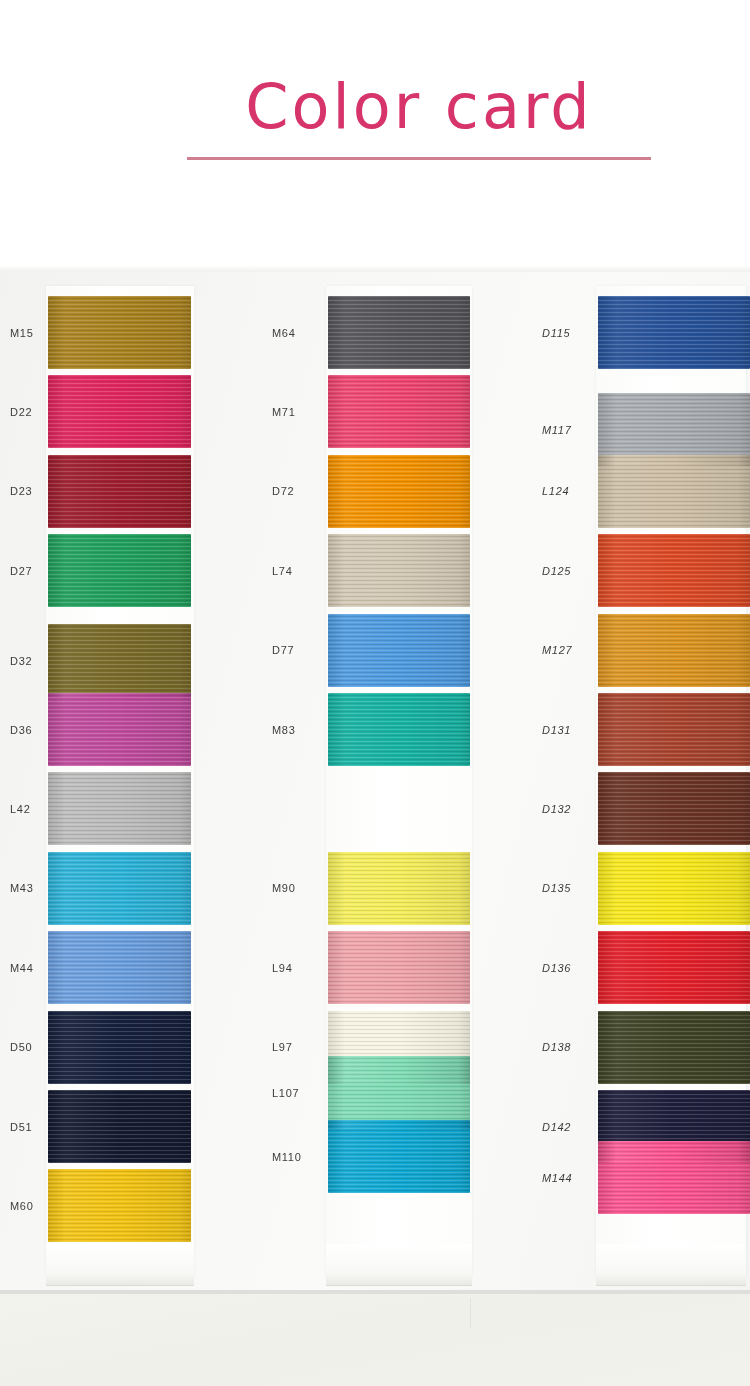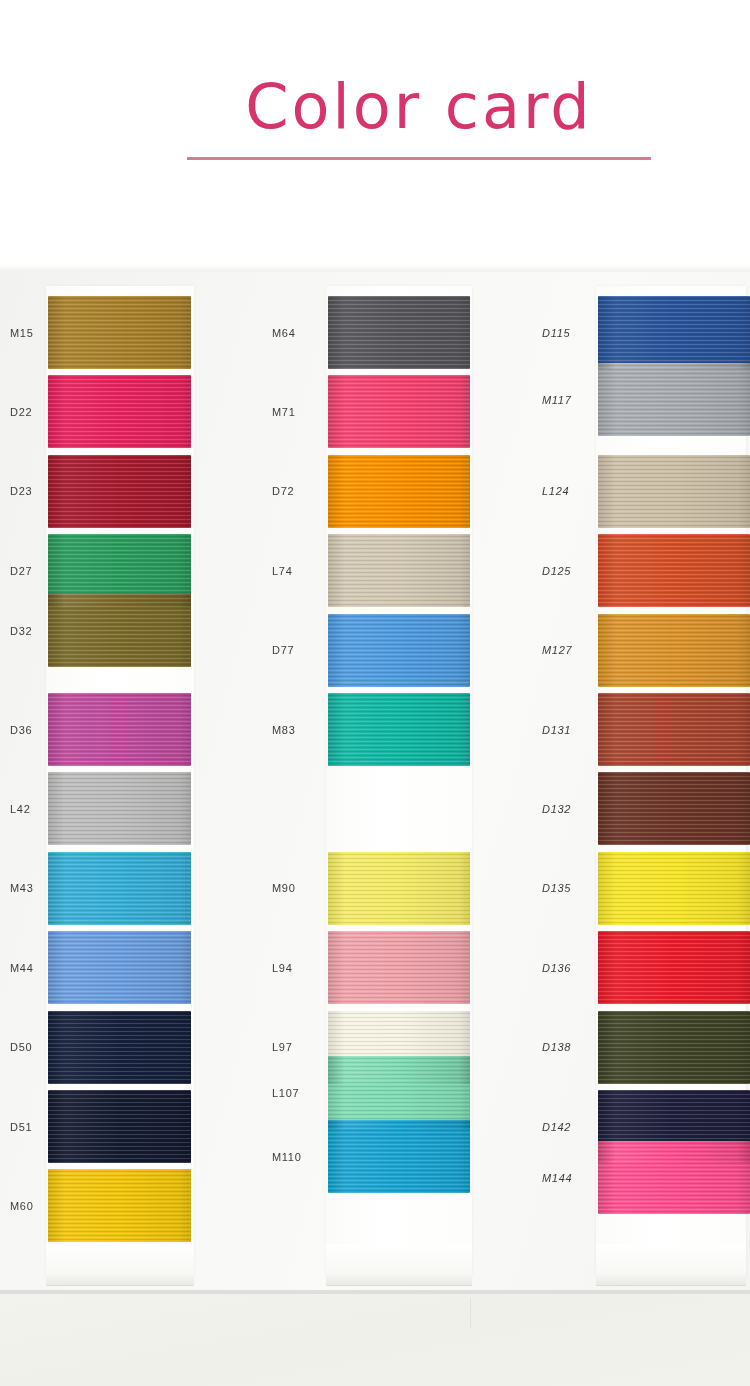--- a/index.html
+++ b/index.html
@@ -200,21 +200,21 @@
         <div class="swatch" style="background: rgb(224, 38, 95);"></div>
       </div>
       <div class="row" style="top: 186.8px;">
         <div class="label">D23</div>
         <div class="swatch" style="background: rgb(158, 30, 46);"></div>
       </div>
       <div class="row" style="top: 266.2px;">
         <div class="label">D27</div>
         <div class="swatch" style="background: rgb(33, 160, 92);"></div>
       </div>
-      <div class="row" style="top: 326px;">
+      <div class="row" style="top: 356px;">
         <div class="label">D32</div>
         <div class="swatch" style="background: rgb(122, 107, 42);"></div>
       </div>
       <div class="row" style="top: 425px;">
         <div class="label">D36</div>
         <div class="swatch" style="background: rgb(191, 76, 158);"></div>
       </div>
       <div class="row" style="top: 504.4px;">
         <div class="label">L42</div>
         <div class="swatch" style="background: rgb(188, 188, 188);"></div>
@@ -288,21 +288,21 @@
         <div class="swatch" style="background: rgb(15, 168, 210);"></div>
       </div>
       <div class="tail" style="top: 978.8px; left: 68px; width: 146px;"></div>
     </div>
   <div class="col col-3">
     <div class="strip"></div>
   <div class="row" style="top: 28px;">
         <div class="label">D115</div>
         <div class="swatch" style="background: rgb(40, 83, 154);"></div>
       </div>
-      <div class="row" style="top: 95px;">
+      <div class="row" style="top: 125px;">
         <div class="label">M117</div>
         <div class="swatch" style="background: rgb(168, 171, 176);"></div>
       </div>
       <div class="row" style="top: 186.8px;">
         <div class="label">L124</div>
         <div class="swatch" style="background: rgb(205, 191, 166);"></div>
       </div>
       <div class="row" style="top: 266.2px;">
         <div class="label">D125</div>
         <div class="swatch" style="background: rgb(220, 74, 37);"></div>

